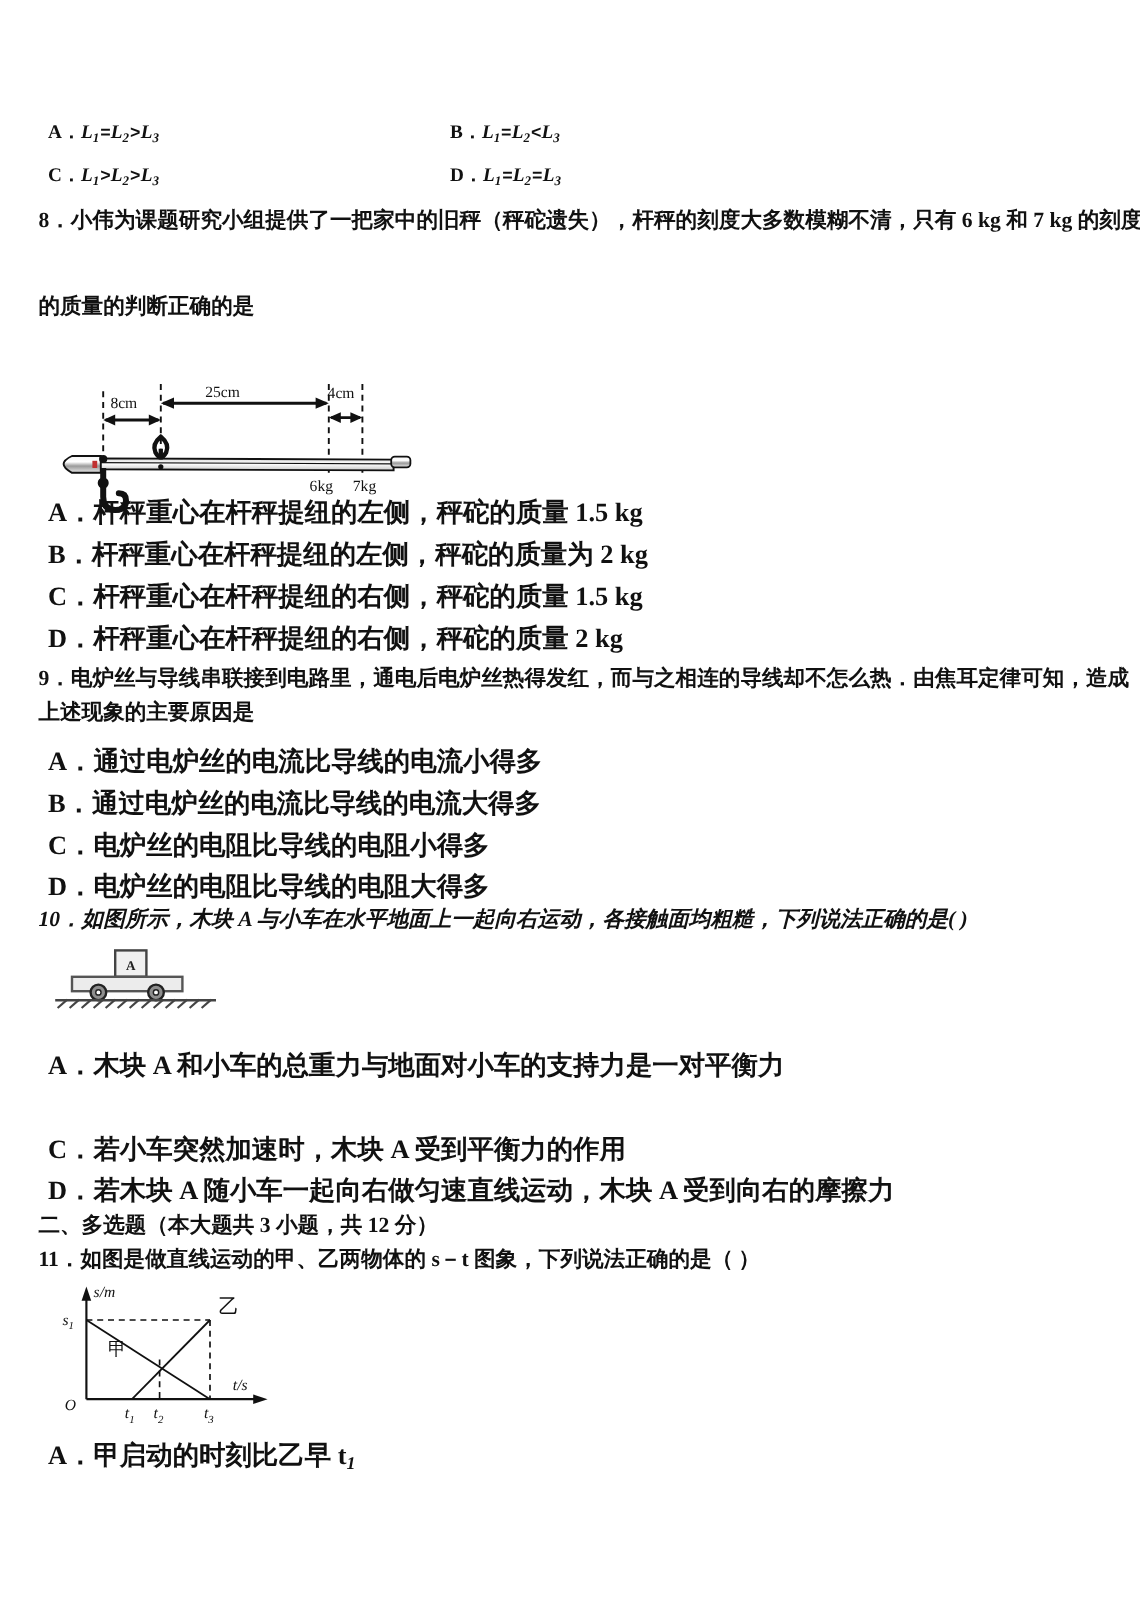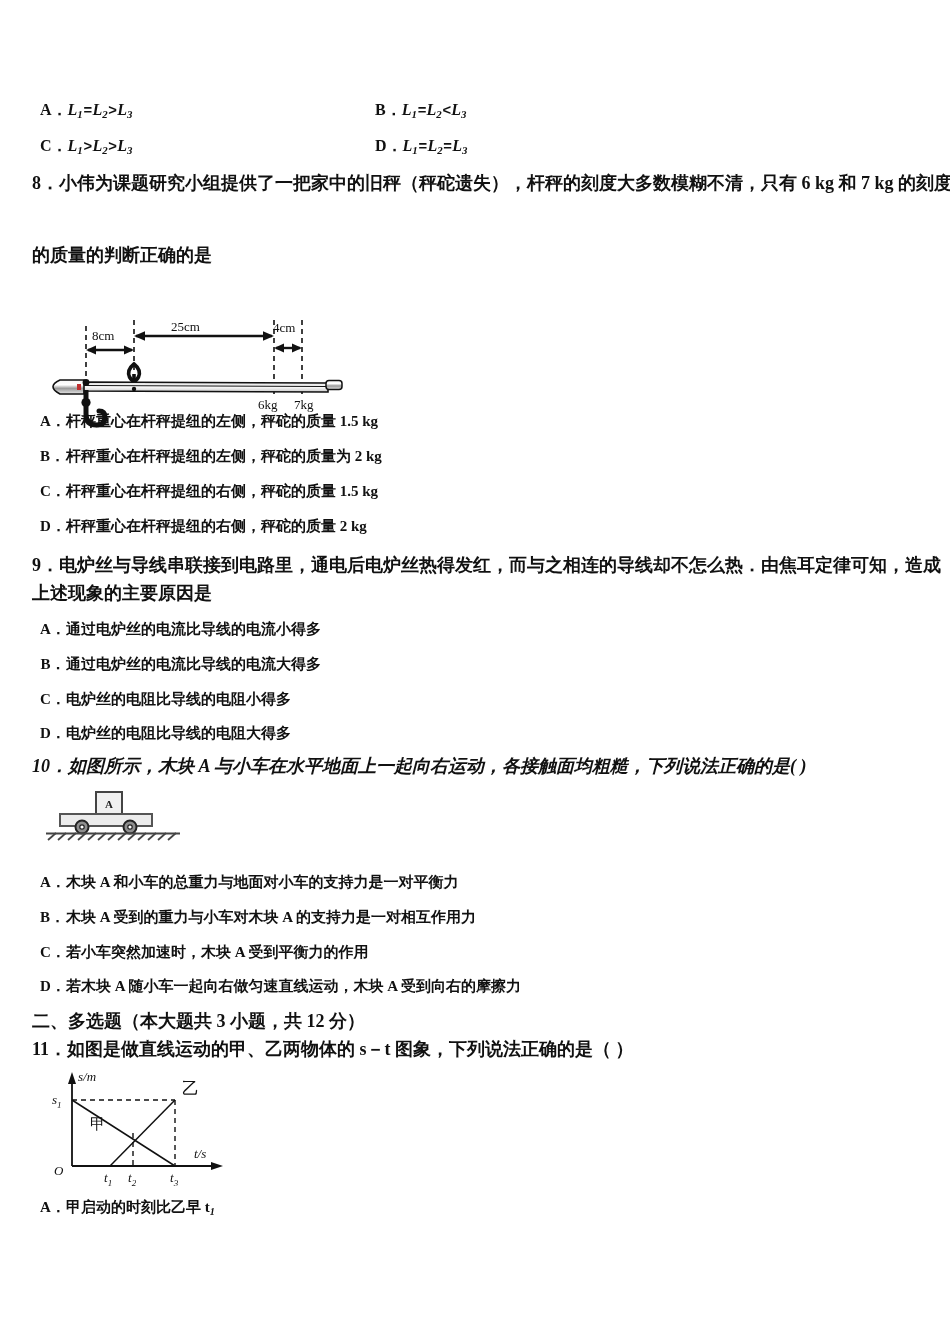--- a/index.html
+++ b/index.html
@@ -23,21 +23,21 @@
   }
   .qtext {
     position: absolute;
     font-size: 18px;
     font-weight: bold;
     line-height: 1.1;
     white-space: nowrap;
   }
   .opt {
     position: absolute;
-    font-size: 15px;
+    font-size: 22px;
     font-weight: bold;
     white-space: nowrap;
   }
   .opt .lab {
     display: inline-block;
     min-width: 26px;
   }
   .mathopt {
     position: absolute;
     font-size: 16px;
@@ -274,23 +274,20 @@
         <line x1="110" y1="50" x2="118" y2="43"></line>
         <line x1="120" y1="50" x2="128" y2="43"></line>
         <line x1="130" y1="50" x2="138" y2="43"></line>
       </g>
     </svg>
   </div>
 
   <div class="opt" style="left:40px; top:873px;">
     <span class="lab">A．</span><span>木块 A 和小车的总重力与地面对小车的支持力是一对平衡力</span>
   </div>
-  <div class="opt" style="left:40px; top:908px;">
-    <span class="lab">B．</span><span>木块 A 受到的重力与小车对木块 A 的支持力是一对相互作用力</span>
-  </div>
   <div class="opt" style="left:40px; top:977px;">
     <span class="lab">D．</span><span>若木块 A 随小车一起向右做匀速直线运动，木块 A 受到向右的摩擦力</span>
   </div>
   <div class="opt" style="left:40px; top:943px;">
     <span class="lab">C．</span><span>若小车突然加速时，木块 A 受到平衡力的作用</span>
   </div>
 
   <div class="qtext" style="left:32px; top:1012px;">二、多选题（本大题共 3 小题，共 12 分）</div>
 
   <div class="qtext" style="left:32px; top:1040px;">11．如图是做直线运动的甲、乙两物体的 s－t 图象，下列说法正确的是（      ）</div>

